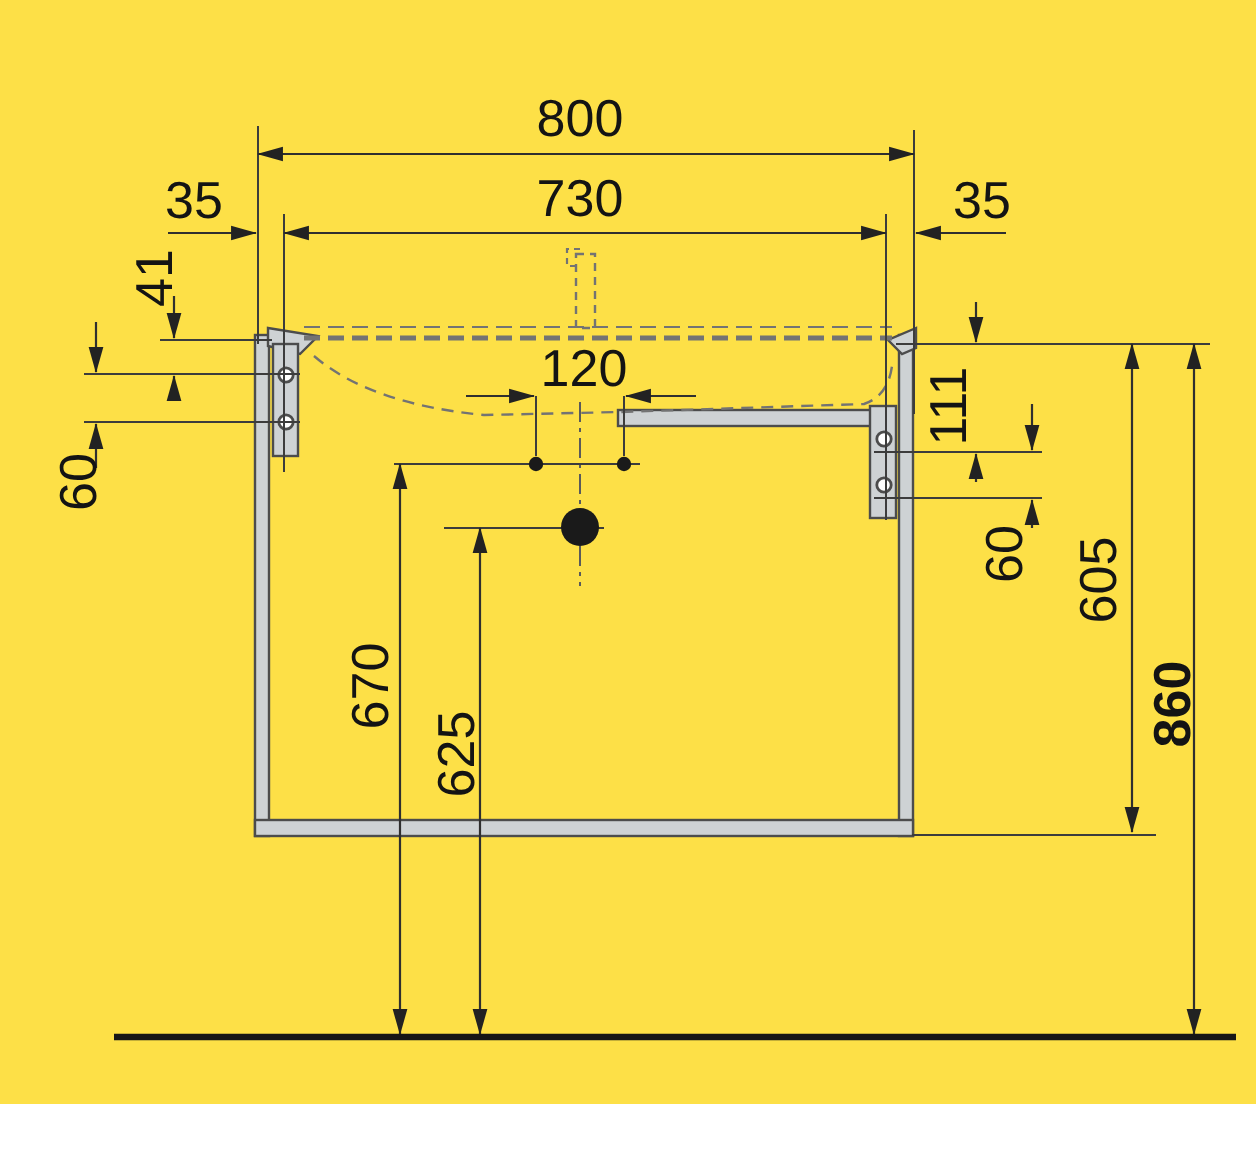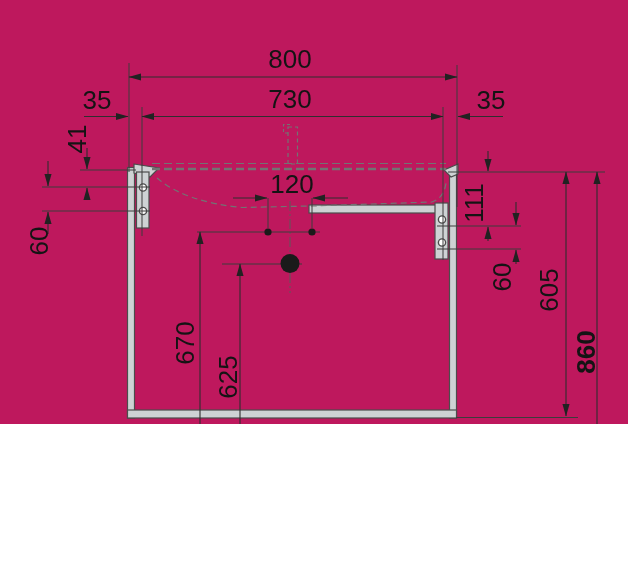--- a/index.html
+++ b/index.html
@@ -1,16 +1,16 @@
 <!DOCTYPE html>
 <html><head>
 <meta charset="utf-8">
 <style>
   html,body{margin:0;padding:0;background:#ffffff;}
-  .stage{position:relative;width:628px;height:424px;background:#be185d;overflow:hidden;
+  .stage{position:relative;width:628px;height:552px;background:#fde047;overflow:hidden;
          font-family:"Liberation Sans", sans-serif;}
   svg{display:block;}
   .ext{stroke:#3c3c3c;stroke-width:1;fill:none;}
   .dim{stroke:#2f2f2f;stroke-width:1.1;fill:none;}
   .dash{stroke:#737373;fill:none;}
   .cab{fill:#ced2d4;stroke:#4c4c4c;stroke-width:1.2;}
   .hole{fill:#ffffff;stroke:#4c4c4c;stroke-width:1.4;}
   .lbl{font-family:"Liberation Sans", sans-serif;font-size:26px;fill:#141414;}
   .lbl.bold{font-weight:bold;}
 </style>

